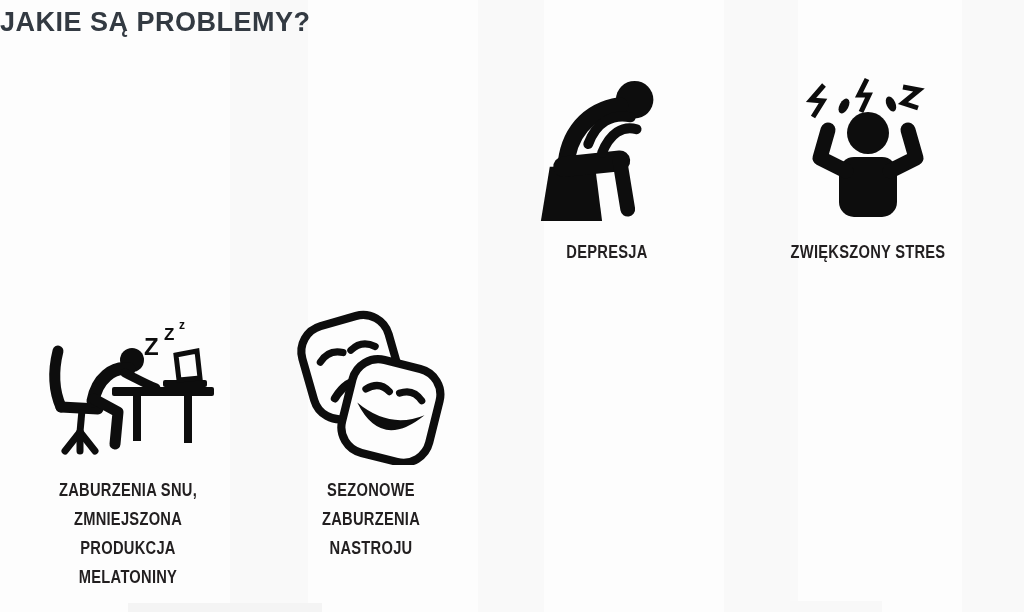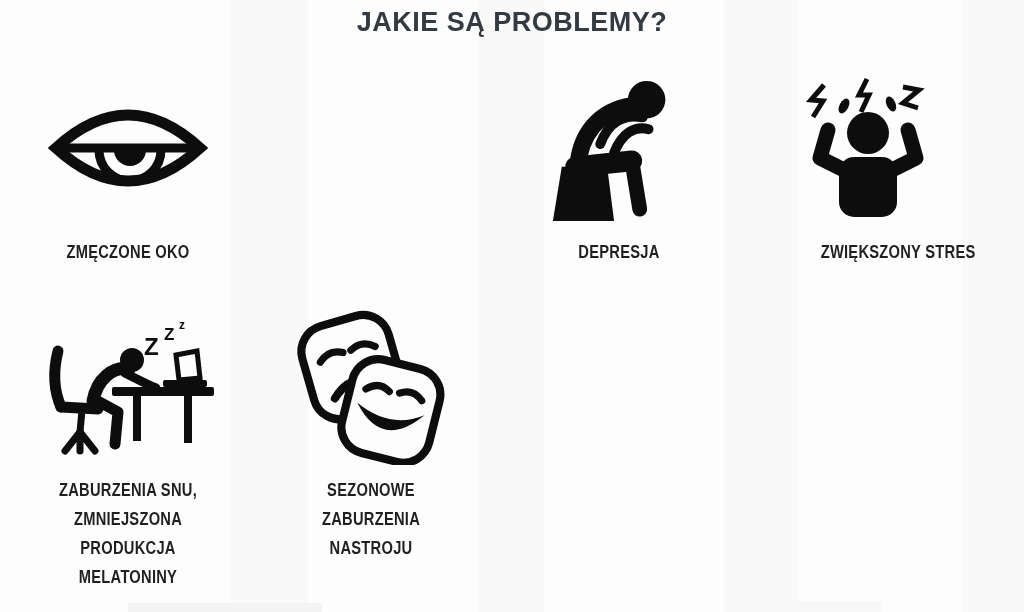--- a/index.html
+++ b/index.html
@@ -4,63 +4,52 @@
 <style>
   html,body{margin:0;padding:0;background:#ffffff;}
   #stage{
     position:relative;width:1024px;height:612px;overflow:hidden;
     background:#fdfdfd;
     font-family:"Liberation Sans","DejaVu Sans",sans-serif;
   }
   .stripe{position:absolute;top:0;height:612px;background:rgba(0,0,0,0.016);pointer-events:none;}
   .bottom-bar{position:absolute;background:#f4f4f4;pointer-events:none;}
   .page-title{
-    position:absolute;top:7px;left:0;width:1024px;text-align:center;
+    position:absolute;top:7px;left:0;width:1024px;text-align:left;
     font-size:27px;font-weight:700;letter-spacing:.5px;color:#333a42;
   }
   .cell{position:absolute;width:256px;text-align:center;}
   .icon-box{height:172px;display:flex;align-items:center;justify-content:center;}
   .cell-label{
     margin-top:4px;
     font-size:17.5px;font-weight:700;line-height:29px;letter-spacing:.3px;
     color:#221f20;white-space:pre-line;
     transform:scaleX(.84);transform-origin:50% 0;
   }
   .r1{top:62px;}
   .r2{top:300px;}
-  .c1{left:0px;} .c2{left:243px;} .c3{left:491px;} .c4{left:740px;text-align:right;}
+  .c1{left:0px;} .c2{left:243px;} .c3{left:479px;} .c4{left:740px;}
   svg{display:block;}
   .ink{fill:#0d0d0d;}
   .ink-stroke{stroke:#0d0d0d;fill:none;}
 </style>
 </head>
 <body>
 
 <div id="stage">
 
   <div class="stripe" style="left:230px;width:78px;"></div>
   <div class="stripe" style="left:478px;width:66px;"></div>
   <div class="stripe" style="left:724px;width:74px;"></div>
   <div class="stripe" style="left:962px;width:62px;"></div>
   <div class="bottom-bar" style="left:128px;top:603px;width:194px;height:9px;"></div>
   <div class="bottom-bar" style="left:790px;top:601px;width:92px;height:11px;background:#f8f8f8;"></div>
 
   <div class="page-title">JAKIE SĄ PROBLEMY?</div>
 
-  <div class="cell r1 c1">
-    <div class="icon-box">
-      <svg width="160" height="104" viewBox="0 0 160 104">
-        <path d="M8,52 Q80,-14 152,52 Q80,118 8,52 Z" class="ink-stroke" stroke-width="11"></path>
-        <line x1="12" y1="52" x2="148" y2="52" class="ink-stroke" stroke-width="9"></line>
-        <path d="M51,54 A31,31 0 0 0 113,54" class="ink-stroke" stroke-width="9"></path>
-        <path d="M66,54 A16,16 0 0 0 98,54 Z" class="ink"></path>
-      </svg>
-    </div>
-    <div class="cell-label">ZMĘCZONE OKO</div>
-  </div>
 
 
   <div class="cell r1 c3">
     <div class="icon-box">
       <svg width="148" height="150" viewBox="0 0 150 152">
         <polygon class="ink" points="8,150 17,95 63,95 70,150"></polygon>
         <circle class="ink" cx="103" cy="27" r="19"></circle>
         <path d="M33,97 C35,62 55,38 88,33" class="ink-stroke" stroke-width="17" stroke-linecap="round"></path>
         <path d="M31,95 L88,89" class="ink-stroke" stroke-width="21" stroke-linecap="round"></path>
         <path d="M88,89 L96,138" class="ink-stroke" stroke-width="15" stroke-linecap="round"></path>

